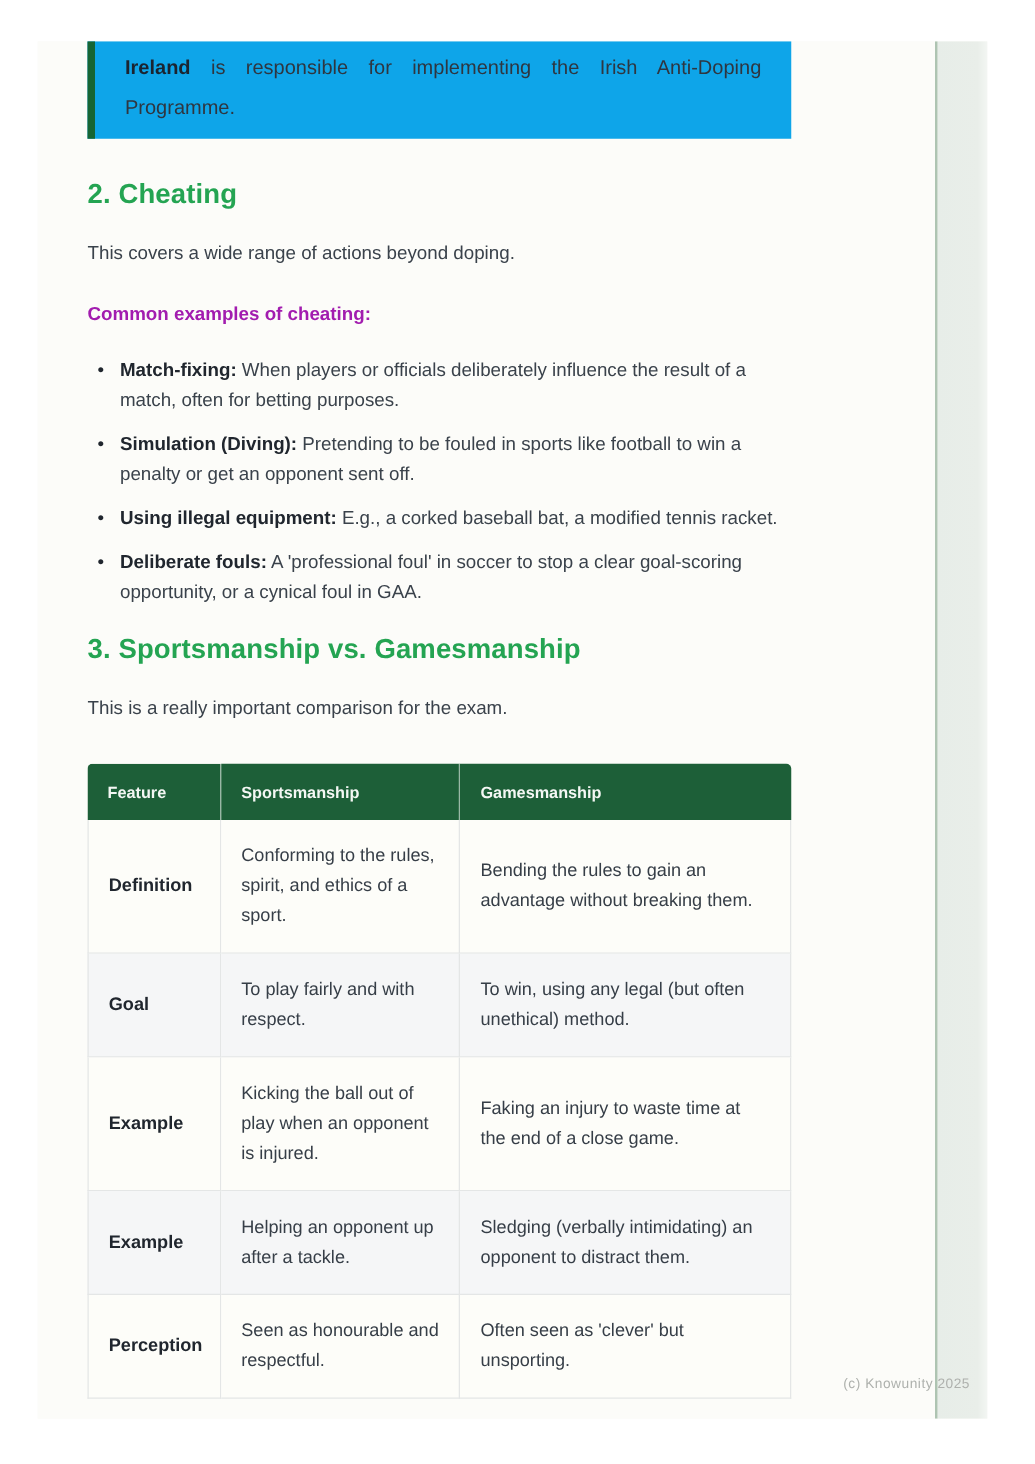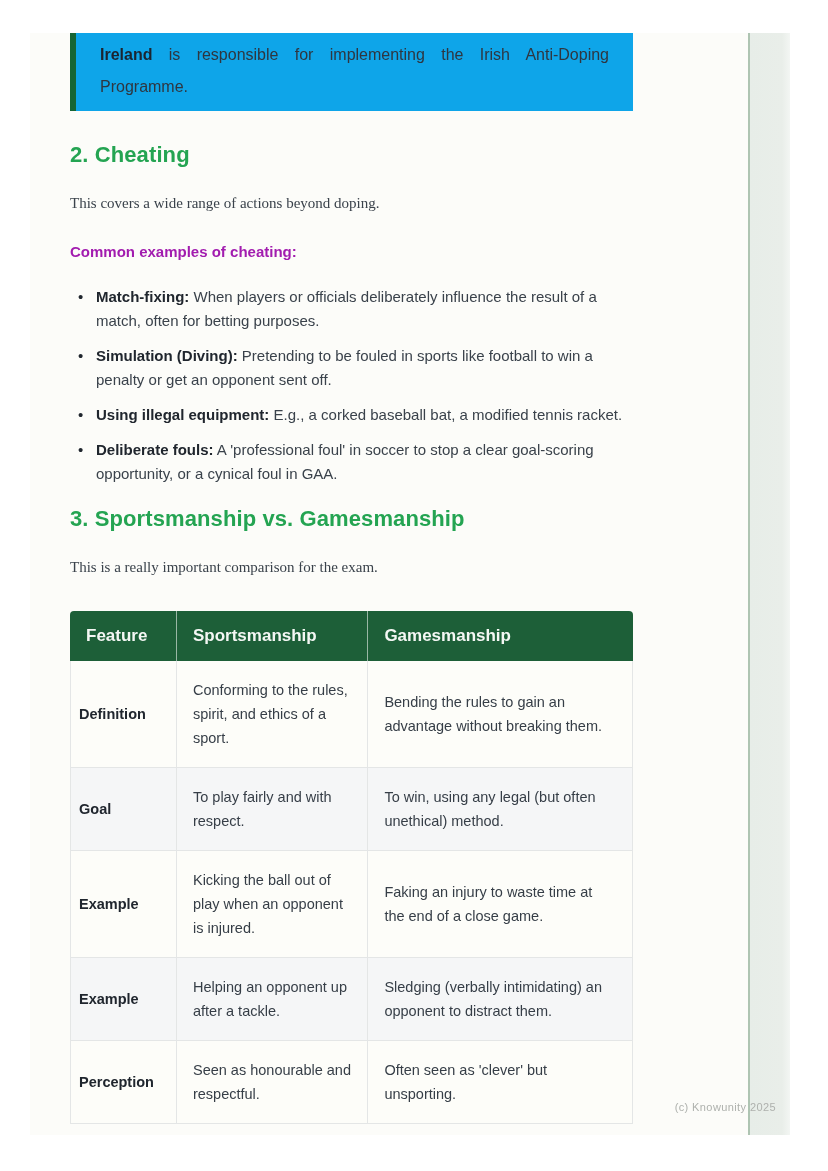--- a/index.html
+++ b/index.html
@@ -47,21 +47,20 @@
     font-weight: 700;
     letter-spacing: 0.1px;
   }
   .h-cheating { margin-top: 31px; }
   .h-sports { margin-top: 20px; }
   p.body-text {
     font-size: 15px;
     line-height: 24px;
     color: #3a424b;
     margin-top: 23px;
-    font-family: Liberation Serif, serif;
   }
   p.bold-lead {
     font-size: 15px;
     font-weight: 700;
     color: #a21caf;
     margin-top: 28px;
   }
   
   ul.bullets {
     list-style: none;
@@ -91,41 +90,40 @@
     table-layout: fixed;
     font-size: 14.5px;
   }
   table.compare col.c1 { width: 19%; }
   table.compare col.c2 { width: 34%; }
   table.compare col.c3 { width: 47%; }
   table.compare th {
     background: #1d5f38;
     color: #f4f7f4;
     font-weight: 700;
-    font-size: 17px;
+    font-size: 13px;
     text-align: left;
     padding: 15px 16px;
     border-right: 1px solid rgba(255,255,255,0.55);
     margin-top: 37px;
   }
   table.compare th:first-child { border-top-left-radius: 4px; }
   table.compare th:last-child { border-top-right-radius: 4px; border-right: none; }
   table.compare td {
     padding: 17px 16px;
     line-height: 24px;
     vertical-align: middle;
     color: #363e47;
     border-bottom: 1px solid #e4e6e6;
     border-right: 1px solid #e4e6e6;
   }
   table.compare td:first-child {
     border-left: 1px solid #e4e6e6;
     font-weight: 700;
     color: #20262e;
-    padding-left: 8px;
   }
   table.compare tr.odd td { background: #fdfdf9; }
   table.compare tr.even td { background: #f5f6f7; }
   .watermark {
     position: absolute;
     top: 1101px;
     right: 52px;
     font-size: 11px;
     letter-spacing: 0.4px;
     color: #aeb1ad;

